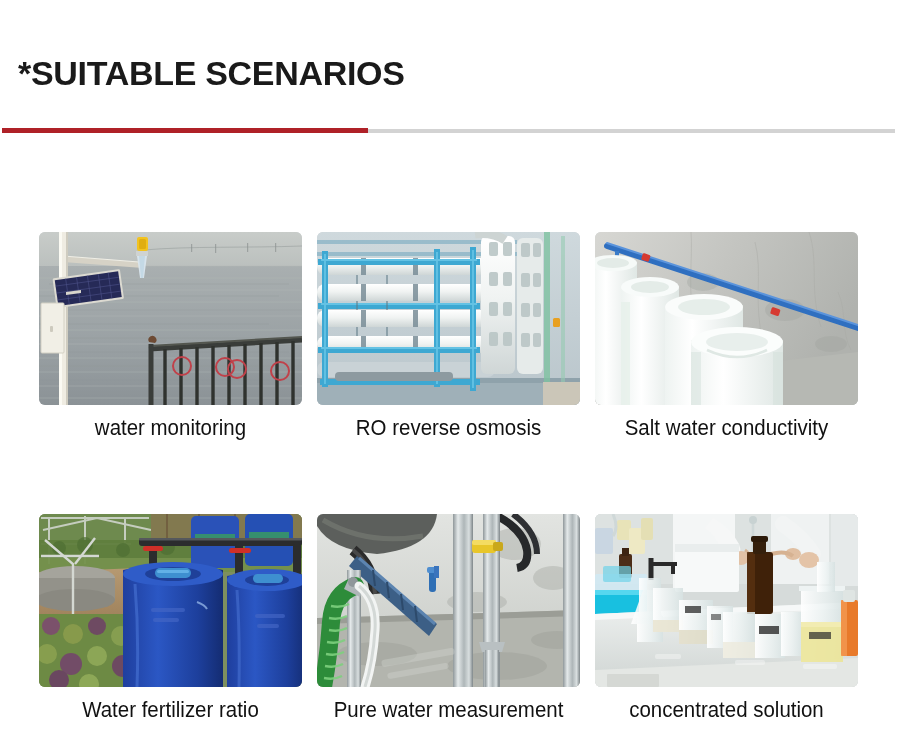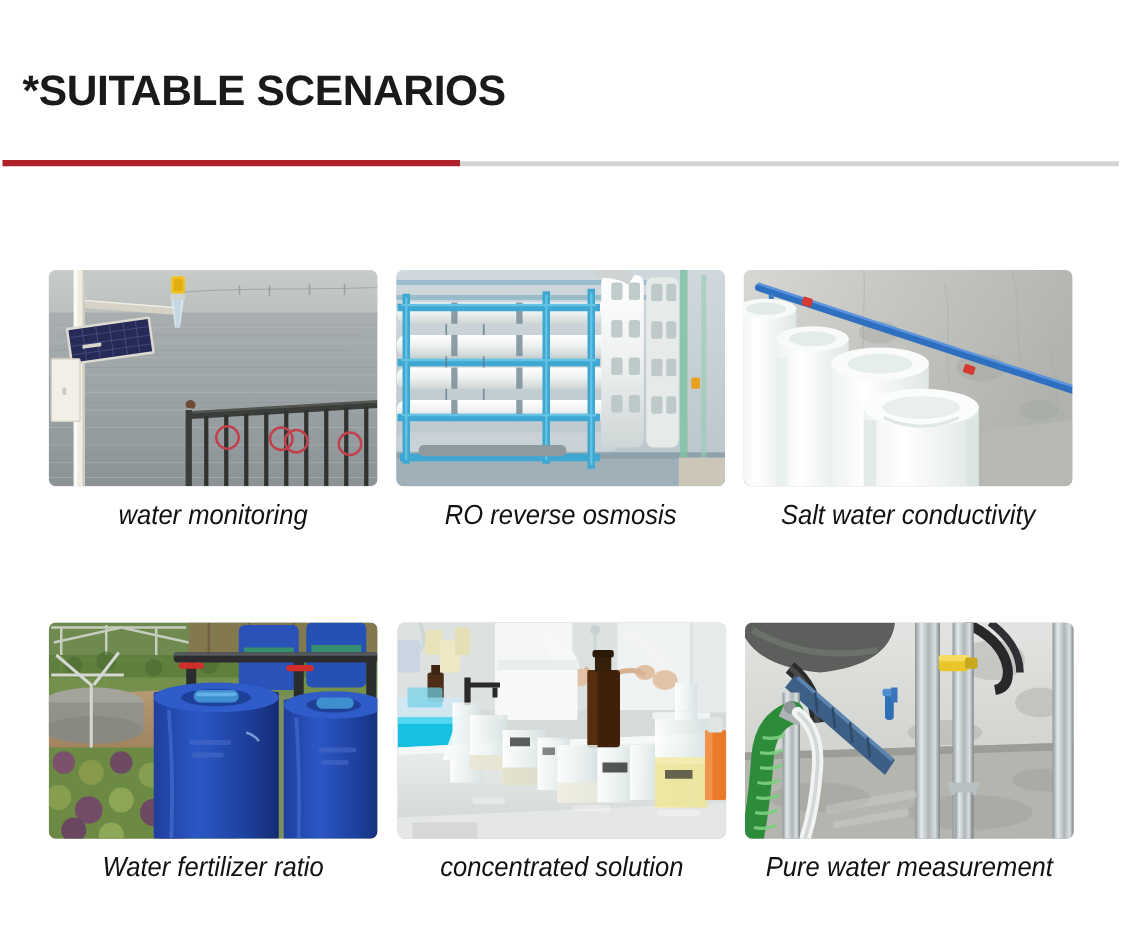--- a/index.html
+++ b/index.html
@@ -53,29 +53,28 @@
     top: 1px;
     width: 527px;
     height: 4px;
     background: #d3d3d3;
   }
 
   
   .grid {
     position: absolute;
     left: 39px;
-    top: 216px;
+    top: 232px;
     width: 820px;
-    font-style: italic;
   }
   .row {
     display: flex;
     gap: 15px;
   }
-  .row + .row { margin-top: 71px; justify-content: space-between; }
+  .row + .row { margin-top: 71px; }
 
   .cell {
     width: 263px;
   }
 
   .thumb {
     position: relative;
     width: 263px;
     height: 173px;
     border-radius: 6px;
@@ -515,133 +514,20 @@
             <path d="M158 88 q8 3 10 7" stroke="#9fc2f0" stroke-width="2" fill="none" opacity="0.7"></path>
           </svg>
         </div>
         <div class="caption">Water fertilizer ratio</div>
       </div>
 
       <div class="cell">
         <div class="thumb">
           <svg viewBox="0 0 263 173" preserveAspectRatio="none" aria-hidden="true">
             <defs>
-              <linearGradient id="g5bench" x1="0" y1="0" x2="0" y2="1">
-                <stop offset="0" stop-color="#eef1f0"></stop>
-                <stop offset="1" stop-color="#d3d8d6"></stop>
-              </linearGradient>
-              <linearGradient id="g5glass" x1="0" y1="0" x2="1" y2="0">
-                <stop offset="0" stop-color="#ffffff" stop-opacity="0.92"></stop>
-                <stop offset="0.5" stop-color="#eef4f4" stop-opacity="0.8"></stop>
-                <stop offset="1" stop-color="#d7e2e2" stop-opacity="0.9"></stop>
-              </linearGradient>
-            </defs>
-            <rect x="0" y="0" width="263" height="173" fill="#d6dbda"></rect>
-
-            <rect x="0" y="0" width="263" height="70" fill="#dde2e1"></rect>
-
-            <path d="M78 0 h62 v74 h-62 z" fill="#f4f6f6"></path>
-            <path d="M176 0 h58 v70 h-58 z" fill="#eff2f2"></path>
-            <path d="M236 0 h27 v72 h-27 z" fill="#e6eaea"></path>
-
-            <path d="M118 4 q18 10 26 26 q4 10 -4 14 q-10 3 -14 -8 q-6 -16 -16 -22 z" fill="#f6f7f7"></path>
-            <ellipse cx="146" cy="44" rx="8" ry="7" fill="#e2c2a6"></ellipse>
-            <path d="M150 36 q6 4 6 12" stroke="#d8b696" stroke-width="3" fill="none"></path>
-            <path d="M188 10 q20 14 30 30" stroke="#f2f4f4" stroke-width="16" fill="none" stroke-linecap="round"></path>
-            <ellipse cx="214" cy="46" rx="10" ry="8" fill="#e4c4a8"></ellipse>
-            <ellipse cx="198" cy="40" rx="8" ry="6" fill="#e0bfa2"></ellipse>
-            <path d="M176 40 q14 -4 22 2" stroke="#d6b292" stroke-width="4" fill="none"></path>
-
-            <path d="M158 8 v34" stroke="#cfd8d8" stroke-width="2.5"></path>
-            <circle cx="158" cy="6" r="4" fill="#c8d2d2"></circle>
-
-            <rect x="0" y="14" width="18" height="26" rx="2" fill="#c9d6e2"></rect>
-            <rect x="22" y="6" width="14" height="20" rx="2" fill="#e8e3b8"></rect>
-            <rect x="34" y="14" width="16" height="26" rx="2" fill="#eee9c4"></rect>
-            <rect x="46" y="4" width="12" height="22" rx="2" fill="#e4dfb4"></rect>
-            <path d="M18 0 q6 14 0 22" stroke="#cfd8d8" stroke-width="3" fill="none"></path>
-
-            <rect x="24" y="40" width="13" height="24" rx="2" fill="#4c2d17"></rect>
-            <rect x="27" y="34" width="7" height="8" fill="#3d2412"></rect>
-
-            <rect x="80" y="30" width="64" height="48" rx="2" fill="#f7f9f9"></rect>
-            <rect x="80" y="30" width="64" height="8" fill="#e9eded"></rect>
-
-            <path d="M56 48 h26 v4 h-26 z" fill="#2a2a2a"></path>
-            <path d="M56 44 v22" stroke="#2a2a2a" stroke-width="5"></path>
-            <path d="M78 52 v8" stroke="#2a2a2a" stroke-width="4"></path>
-
-            <rect x="0" y="60" width="52" height="42" rx="2" fill="#cfeaf5" opacity="0.8"></rect>
-            <rect x="0" y="76" width="52" height="26" fill="#18c0e0"></rect>
-            <rect x="0" y="76" width="52" height="5" fill="#55d7ef"></rect>
-            <rect x="8" y="52" width="28" height="16" rx="2" fill="#6fd3e8" opacity="0.7"></rect>
-
-            <path d="M0 100 L263 88 L263 150 L0 162 Z" fill="url(#g5bench)"></path>
-            <path d="M0 100 L263 88 L263 94 L0 106 Z" fill="#f6f8f8"></path>
-
-            <path d="M0 156 L263 144 L263 173 L0 173 Z" fill="#e4e7e4"></path>
-            <rect x="12" y="160" width="52" height="13" rx="1" fill="#d5d8d4"></rect>
-
-            <rect x="152" y="38" width="26" height="62" rx="3" fill="#3f2109"></rect>
-            <rect x="152" y="38" width="8" height="62" fill="#5a3212" opacity="0.8"></rect>
-            <rect x="158" y="26" width="13" height="14" rx="2" fill="#35200c"></rect>
-            <rect x="156" y="22" width="17" height="6" rx="2" fill="#2c1a09"></rect>
-
-            <g>
-
-              <path d="M44 64 h22 v38 h-22 z" fill="url(#g5glass)"></path>
-              <path d="M42 102 h26 v26 h-26 z" fill="url(#g5glass)"></path>
-
-              <path d="M48 76 l10 0 l12 34 h-34 z" fill="url(#g5glass)"></path>
-
-              <path d="M58 74 h30 v44 h-30 z" fill="url(#g5glass)"></path>
-              <rect x="58" y="106" width="30" height="12" fill="#e8e3cf" opacity="0.85"></rect>
-
-              <path d="M84 86 h34 v44 h-34 z" fill="url(#g5glass)"></path>
-              <rect x="90" y="92" width="16" height="7" fill="#2b2b2b" opacity="0.75"></rect>
-              <rect x="84" y="116" width="34" height="14" fill="#ded9c3" opacity="0.8"></rect>
-
-              <path d="M112 92 h26 v42 h-26 z" fill="url(#g5glass)"></path>
-              <rect x="116" y="100" width="10" height="6" fill="#3a3a3a" opacity="0.6"></rect>
-
-              <path d="M128 98 h32 v46 h-32 z" fill="url(#g5glass)"></path>
-              <rect x="128" y="128" width="32" height="16" fill="#eceadc" opacity="0.8"></rect>
-
-              <path d="M160 100 h30 v44 h-30 z" fill="url(#g5glass)"></path>
-              <rect x="164" y="112" width="20" height="8" fill="#2c2c2c" opacity="0.8"></rect>
-
-              <path d="M186 98 h22 v44 h-22 z" fill="url(#g5glass)"></path>
-
-              <path d="M206 72 h42 v76 h-42 z" fill="url(#g5glass)"></path>
-              <rect x="206" y="108" width="42" height="40" fill="#ebe59a" opacity="0.92"></rect>
-              <rect x="206" y="108" width="42" height="5" fill="#f2ecb2"></rect>
-              <rect x="214" y="118" width="22" height="7" fill="#2b2b2b" opacity="0.7"></rect>
-              <path d="M204 72 h46 v5 h-46 z" fill="#eef3f3"></path>
-
-              <rect x="246" y="86" width="17" height="56" rx="2" fill="#e87a2a"></rect>
-              <rect x="246" y="86" width="6" height="56" fill="#f39a52" opacity="0.8"></rect>
-              <rect x="248" y="76" width="12" height="12" rx="2" fill="#dfe5e3"></rect>
-            </g>
-
-            <path d="M222 48 h18 v30 h-18 z" fill="url(#g5glass)"></path>
-
-            <g fill="#ffffff" opacity="0.35">
-              <rect x="60" y="140" width="26" height="5" rx="2"></rect>
-              <rect x="140" y="146" width="30" height="5" rx="2"></rect>
-              <rect x="208" y="150" width="34" height="5" rx="2"></rect>
-            </g>
-          </svg>
-        </div>
-        <div class="caption">concentrated solution</div>
-      </div>
-
-      <div class="cell">
-        <div class="thumb">
-          <svg viewBox="0 0 263 173" preserveAspectRatio="none" aria-hidden="true">
-            <defs>
               <linearGradient id="g6steel" x1="0" y1="0" x2="1" y2="0">
                 <stop offset="0" stop-color="#8f979a"></stop>
                 <stop offset="0.25" stop-color="#e4e9ea"></stop>
                 <stop offset="0.55" stop-color="#aeb6b8"></stop>
                 <stop offset="0.8" stop-color="#d9dfe0"></stop>
                 <stop offset="1" stop-color="#7e8689"></stop>
               </linearGradient>
               <linearGradient id="g6wall" x1="0" y1="0" x2="0" y2="1">
                 <stop offset="0" stop-color="#e2e4e1"></stop>
                 <stop offset="1" stop-color="#c6c9c4"></stop>
@@ -716,16 +602,129 @@
             <path d="M117 52 h5 v12 h-5 z" fill="#3a74bd"></path>
 
             <g fill="#d6d9d4" opacity="0.35">
               <rect x="64" y="140" width="74" height="7" rx="3" transform="rotate(-10 100 143)"></rect>
               <rect x="70" y="154" width="62" height="6" rx="3" transform="rotate(-10 100 157)"></rect>
             </g>
           </svg>
         </div>
         <div class="caption">Pure water measurement</div>
       </div>
+
+      <div class="cell">
+        <div class="thumb">
+          <svg viewBox="0 0 263 173" preserveAspectRatio="none" aria-hidden="true">
+            <defs>
+              <linearGradient id="g5bench" x1="0" y1="0" x2="0" y2="1">
+                <stop offset="0" stop-color="#eef1f0"></stop>
+                <stop offset="1" stop-color="#d3d8d6"></stop>
+              </linearGradient>
+              <linearGradient id="g5glass" x1="0" y1="0" x2="1" y2="0">
+                <stop offset="0" stop-color="#ffffff" stop-opacity="0.92"></stop>
+                <stop offset="0.5" stop-color="#eef4f4" stop-opacity="0.8"></stop>
+                <stop offset="1" stop-color="#d7e2e2" stop-opacity="0.9"></stop>
+              </linearGradient>
+            </defs>
+            <rect x="0" y="0" width="263" height="173" fill="#d6dbda"></rect>
+
+            <rect x="0" y="0" width="263" height="70" fill="#dde2e1"></rect>
+
+            <path d="M78 0 h62 v74 h-62 z" fill="#f4f6f6"></path>
+            <path d="M176 0 h58 v70 h-58 z" fill="#eff2f2"></path>
+            <path d="M236 0 h27 v72 h-27 z" fill="#e6eaea"></path>
+
+            <path d="M118 4 q18 10 26 26 q4 10 -4 14 q-10 3 -14 -8 q-6 -16 -16 -22 z" fill="#f6f7f7"></path>
+            <ellipse cx="146" cy="44" rx="8" ry="7" fill="#e2c2a6"></ellipse>
+            <path d="M150 36 q6 4 6 12" stroke="#d8b696" stroke-width="3" fill="none"></path>
+            <path d="M188 10 q20 14 30 30" stroke="#f2f4f4" stroke-width="16" fill="none" stroke-linecap="round"></path>
+            <ellipse cx="214" cy="46" rx="10" ry="8" fill="#e4c4a8"></ellipse>
+            <ellipse cx="198" cy="40" rx="8" ry="6" fill="#e0bfa2"></ellipse>
+            <path d="M176 40 q14 -4 22 2" stroke="#d6b292" stroke-width="4" fill="none"></path>
+
+            <path d="M158 8 v34" stroke="#cfd8d8" stroke-width="2.5"></path>
+            <circle cx="158" cy="6" r="4" fill="#c8d2d2"></circle>
+
+            <rect x="0" y="14" width="18" height="26" rx="2" fill="#c9d6e2"></rect>
+            <rect x="22" y="6" width="14" height="20" rx="2" fill="#e8e3b8"></rect>
+            <rect x="34" y="14" width="16" height="26" rx="2" fill="#eee9c4"></rect>
+            <rect x="46" y="4" width="12" height="22" rx="2" fill="#e4dfb4"></rect>
+            <path d="M18 0 q6 14 0 22" stroke="#cfd8d8" stroke-width="3" fill="none"></path>
+
+            <rect x="24" y="40" width="13" height="24" rx="2" fill="#4c2d17"></rect>
+            <rect x="27" y="34" width="7" height="8" fill="#3d2412"></rect>
+
+            <rect x="80" y="30" width="64" height="48" rx="2" fill="#f7f9f9"></rect>
+            <rect x="80" y="30" width="64" height="8" fill="#e9eded"></rect>
+
+            <path d="M56 48 h26 v4 h-26 z" fill="#2a2a2a"></path>
+            <path d="M56 44 v22" stroke="#2a2a2a" stroke-width="5"></path>
+            <path d="M78 52 v8" stroke="#2a2a2a" stroke-width="4"></path>
+
+            <rect x="0" y="60" width="52" height="42" rx="2" fill="#cfeaf5" opacity="0.8"></rect>
+            <rect x="0" y="76" width="52" height="26" fill="#18c0e0"></rect>
+            <rect x="0" y="76" width="52" height="5" fill="#55d7ef"></rect>
+            <rect x="8" y="52" width="28" height="16" rx="2" fill="#6fd3e8" opacity="0.7"></rect>
+
+            <path d="M0 100 L263 88 L263 150 L0 162 Z" fill="url(#g5bench)"></path>
+            <path d="M0 100 L263 88 L263 94 L0 106 Z" fill="#f6f8f8"></path>
+
+            <path d="M0 156 L263 144 L263 173 L0 173 Z" fill="#e4e7e4"></path>
+            <rect x="12" y="160" width="52" height="13" rx="1" fill="#d5d8d4"></rect>
+
+            <rect x="152" y="38" width="26" height="62" rx="3" fill="#3f2109"></rect>
+            <rect x="152" y="38" width="8" height="62" fill="#5a3212" opacity="0.8"></rect>
+            <rect x="158" y="26" width="13" height="14" rx="2" fill="#35200c"></rect>
+            <rect x="156" y="22" width="17" height="6" rx="2" fill="#2c1a09"></rect>
+
+            <g>
+
+              <path d="M44 64 h22 v38 h-22 z" fill="url(#g5glass)"></path>
+              <path d="M42 102 h26 v26 h-26 z" fill="url(#g5glass)"></path>
+
+              <path d="M48 76 l10 0 l12 34 h-34 z" fill="url(#g5glass)"></path>
+
+              <path d="M58 74 h30 v44 h-30 z" fill="url(#g5glass)"></path>
+              <rect x="58" y="106" width="30" height="12" fill="#e8e3cf" opacity="0.85"></rect>
+
+              <path d="M84 86 h34 v44 h-34 z" fill="url(#g5glass)"></path>
+              <rect x="90" y="92" width="16" height="7" fill="#2b2b2b" opacity="0.75"></rect>
+              <rect x="84" y="116" width="34" height="14" fill="#ded9c3" opacity="0.8"></rect>
+
+              <path d="M112 92 h26 v42 h-26 z" fill="url(#g5glass)"></path>
+              <rect x="116" y="100" width="10" height="6" fill="#3a3a3a" opacity="0.6"></rect>
+
+              <path d="M128 98 h32 v46 h-32 z" fill="url(#g5glass)"></path>
+              <rect x="128" y="128" width="32" height="16" fill="#eceadc" opacity="0.8"></rect>
+
+              <path d="M160 100 h30 v44 h-30 z" fill="url(#g5glass)"></path>
+              <rect x="164" y="112" width="20" height="8" fill="#2c2c2c" opacity="0.8"></rect>
+
+              <path d="M186 98 h22 v44 h-22 z" fill="url(#g5glass)"></path>
+
+              <path d="M206 72 h42 v76 h-42 z" fill="url(#g5glass)"></path>
+              <rect x="206" y="108" width="42" height="40" fill="#ebe59a" opacity="0.92"></rect>
+              <rect x="206" y="108" width="42" height="5" fill="#f2ecb2"></rect>
+              <rect x="214" y="118" width="22" height="7" fill="#2b2b2b" opacity="0.7"></rect>
+              <path d="M204 72 h46 v5 h-46 z" fill="#eef3f3"></path>
+
+              <rect x="246" y="86" width="17" height="56" rx="2" fill="#e87a2a"></rect>
+              <rect x="246" y="86" width="6" height="56" fill="#f39a52" opacity="0.8"></rect>
+              <rect x="248" y="76" width="12" height="12" rx="2" fill="#dfe5e3"></rect>
+            </g>
+
+            <path d="M222 48 h18 v30 h-18 z" fill="url(#g5glass)"></path>
+
+            <g fill="#ffffff" opacity="0.35">
+              <rect x="60" y="140" width="26" height="5" rx="2"></rect>
+              <rect x="140" y="146" width="30" height="5" rx="2"></rect>
+              <rect x="208" y="150" width="34" height="5" rx="2"></rect>
+            </g>
+          </svg>
+        </div>
+        <div class="caption">concentrated solution</div>
+      </div>
     </div>
 
   </div>
 </div>
 
 </body></html>

